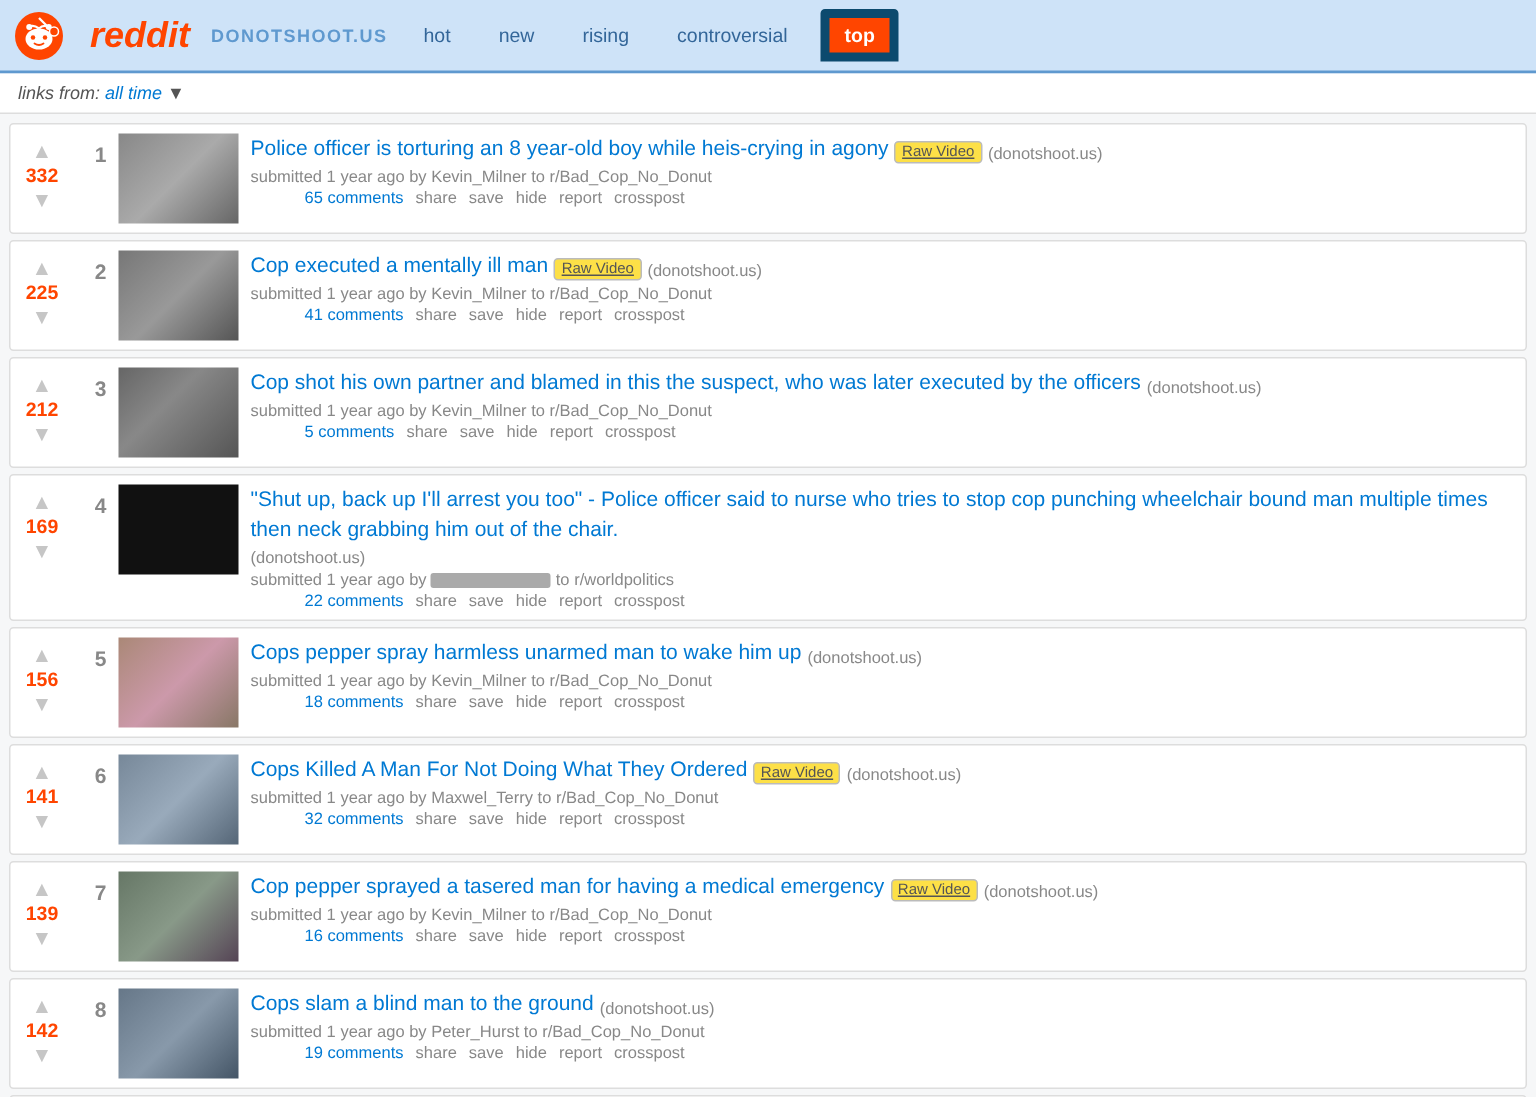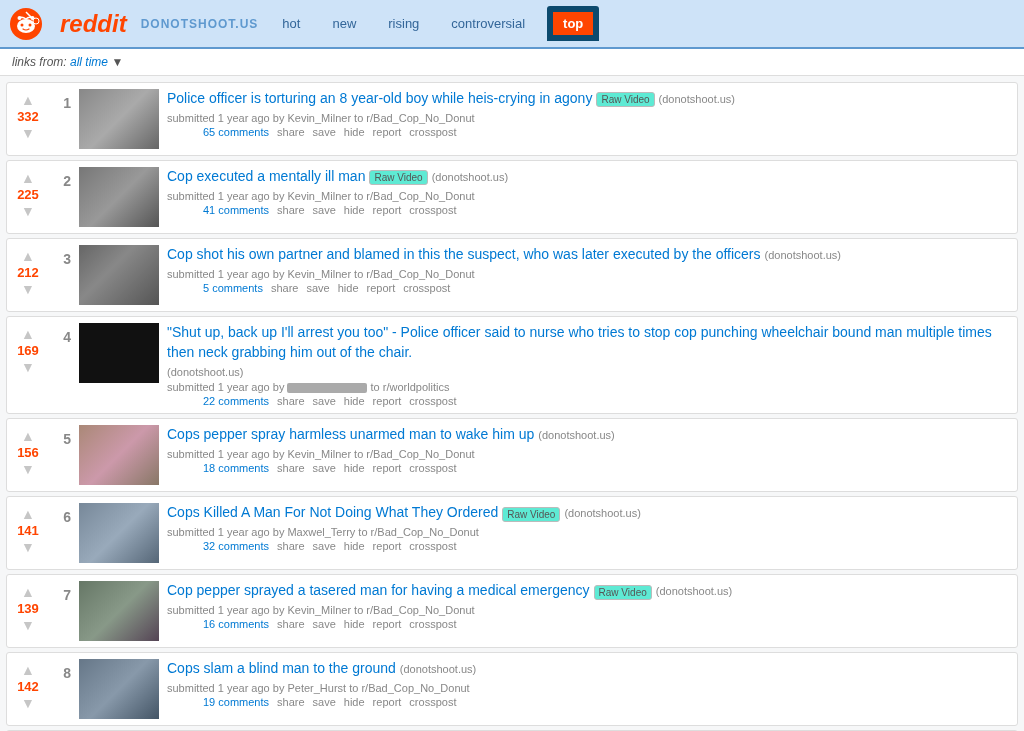--- a/index.html
+++ b/index.html
@@ -144,35 +144,36 @@
       flex: 1;
     }
     .post-title {
       font-size: 14px;
       color: #0079d3;
       text-decoration: none;
       line-height: 1.4;
     }
     .post-title-row {
       display: flex;
-      align-items: center;
+      align-items: flex-end;
       flex-wrap: wrap;
       gap: 4px;
       margin-bottom: 3px;
     }
     .raw-video-badge {
-      background: #5eead4;
+      background: #fde047;
       border: 1px solid #bbb;
       border-radius: 3px;
       font-size: 10px;
       padding: 1px 4px;
       color: #555;
       white-space: nowrap;
       flex-shrink: 0;
       margin-top: 2px;
+      text-decoration: underline;
     }
     .post-domain {
       color: #888;
       font-size: 11px;
     }
     .post-meta {
       color: #888;
       font-size: 11px;
       margin-bottom: 2px;
     }

